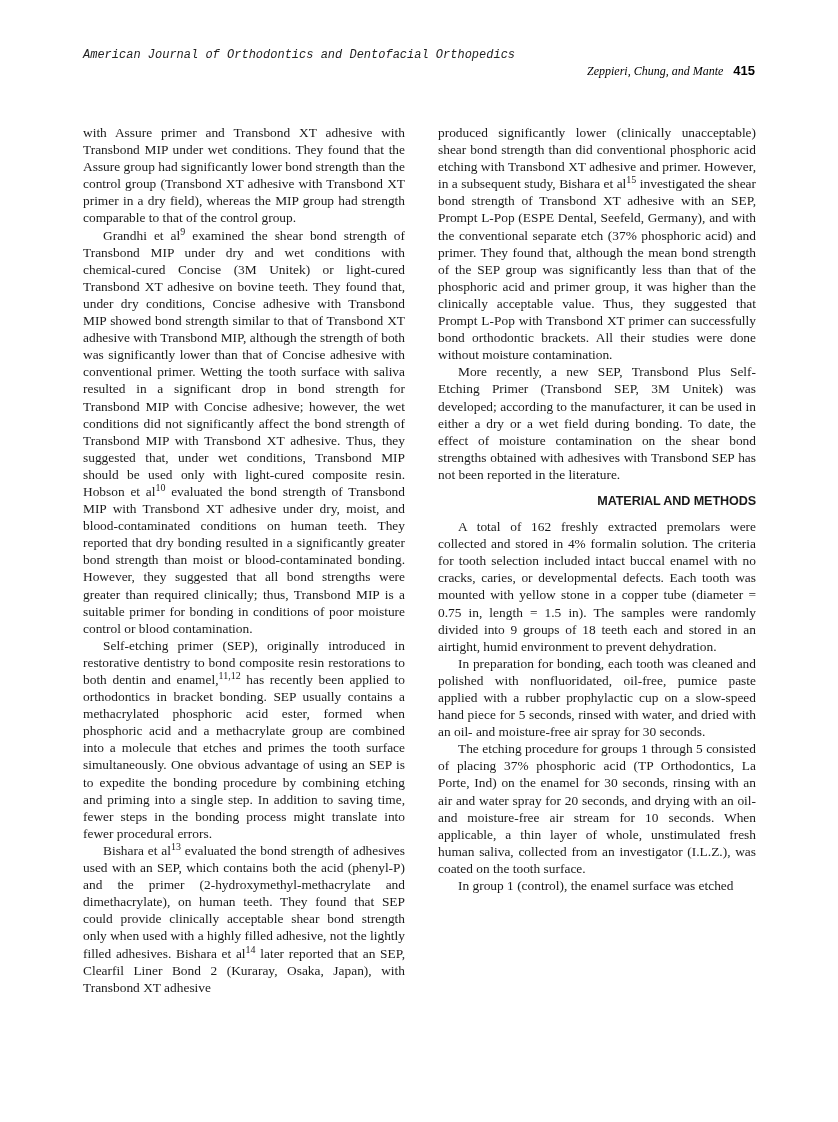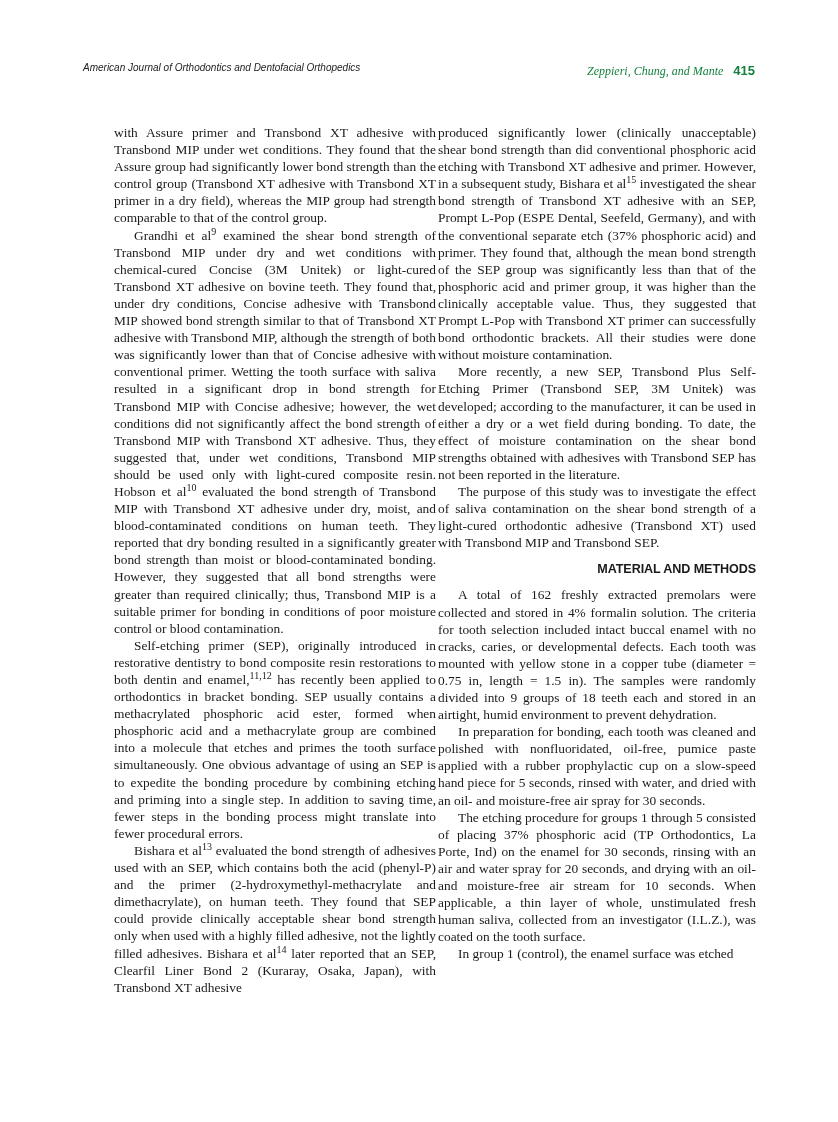--- a/index.html
+++ b/index.html
@@ -1,22 +1,22 @@
 <!DOCTYPE html>
 <html><head>
 <meta charset="utf-8">
 <style>
   html, body { margin: 0; padding: 0; background: #ffffff; }
   body { width: 838px; height: 1122px; position: relative; overflow: hidden; color: #1a1a1a; }
-  .header-left { position: absolute; left: 83px; top: 61px; font-family: Liberation Sans, sans-serif; font-style: italic; font-size: 10px; line-height: 14px; color: #222; }
-  .header-right { position: absolute; right: 83px; top: 64px; font-family: "Liberation Serif", serif; font-size: 12px; line-height: 14px; color: #15803d; text-align: right; }
+  .header-left { position: absolute; left: 83px; top: 48px; font-family: Liberation Mono, monospace; font-style: italic; font-size: 12px; line-height: 14px; color: #222; }
+  .header-right { position: absolute; right: 83px; top: 64px; font-family: "Liberation Serif", serif; font-size: 12px; line-height: 14px; color: #000000; text-align: right; }
   .header-right .authors { font-style: italic; }
   .header-right .page-num { font-family: "Liberation Sans", sans-serif; font-weight: bold; font-size: 13px; margin-left: 10px; }
   .col { position: absolute; top: 124px; font-family: "Liberation Serif", serif; font-size: 13.4px; line-height: 17.1px; text-align: justify; hyphens: manual; }
-  .col-left { left: 83px; width: 322px; margin-left: 31px; }
+  .col-left { left: 83px; width: 322px; }
   .col-right { left: 438px; width: 318px; }
   .col p { margin: 0; text-indent: 0; }
   .col p.indent { text-indent: 20px; }
   sup { font-size: 10px; line-height: 0; vertical-align: 5px; }
   .section-heading { font-family: "Liberation Sans", sans-serif; font-weight: bold; font-size: 12.6px; margin: 10px 0 8px 0; letter-spacing: -0.1px; text-align: right; }
 </style>
 </head>
 <body>
 
 <div class="header-left">
@@ -29,19 +29,18 @@
 <div class="col col-left">
   <p><span>with Assure primer and Transbond XT adhesive with Transbond MIP under wet conditions. They found that the Assure group had significantly lower bond strength than the control group (Transbond XT adhesive with Transbond XT primer in a dry field), whereas the MIP group had strength comparable to that of the control group.</span></p>
   <p class="indent"><span>Grandhi et al</span><sup>9</sup><span> examined the shear bond strength of Transbond MIP under dry and wet conditions with chemical-cured Concise (3M Unitek) or light-cured Transbond XT adhesive on bovine teeth. They found that, under dry conditions, Concise adhesive with Transbond MIP showed bond strength similar to that of Transbond XT adhesive with Transbond MIP, although the strength of both was significantly lower than that of Concise adhesive with conventional primer. Wetting the tooth surface with saliva resulted in a significant drop in bond strength for Transbond MIP with Concise adhesive; however, the wet conditions did not significantly affect the bond strength of Transbond MIP with Transbond XT adhesive. Thus, they suggested that, under wet conditions, Transbond MIP should be used only with light-cured composite resin. Hobson et al</span><sup>10</sup><span> evaluated the bond strength of Transbond MIP with Transbond XT adhesive under dry, moist, and blood-contaminated conditions on human teeth. They reported that dry bonding resulted in a significantly greater bond strength than moist or blood-contaminated bonding. However, they suggested that all bond strengths were greater than required clinically; thus, Transbond MIP is a suitable primer for bonding in conditions of poor moisture control or blood contamination.</span></p>
   <p class="indent"><span>Self-etching primer (SEP), originally introduced in restorative dentistry to bond composite resin restorations to both dentin and enamel,</span><sup>11,12</sup><span> has recently been applied to orthodontics in bracket bonding. SEP usually contains a methacrylated phosphoric acid ester, formed when phosphoric acid and a methacrylate group are combined into a molecule that etches and primes the tooth surface simultaneously. One obvious advantage of using an SEP is to expedite the bonding procedure by combining etching and priming into a single step. In addition to saving time, fewer steps in the bonding process might translate into fewer procedural errors.</span></p>
   <p class="indent"><span>Bishara et al</span><sup>13</sup><span> evaluated the bond strength of adhesives used with an SEP, which contains both the acid (phenyl-P) and the primer (2-hydroxymethyl-methacrylate and dimethacrylate), on human teeth. They found that SEP could provide clinically acceptable shear bond strength only when used with a highly filled adhesive, not the lightly filled adhesives. Bishara et al</span><sup>14</sup><span> later reported that an SEP, Clearfil Liner Bond 2 (Kuraray, Osaka, Japan), with Transbond XT adhesive</span></p>
 </div>
 
 <div class="col col-right">
   <p><span>produced significantly lower (clinically unacceptable) shear bond strength than did conventional phosphoric acid etching with Transbond XT adhesive and primer. However, in a subsequent study, Bishara et al</span><sup>15</sup><span> investigated the shear bond strength of Transbond XT adhesive with an SEP, Prompt L-Pop (ESPE Dental, Seefeld, Germany), and with the conventional separate etch (37% phosphoric acid) and primer. They found that, although the mean bond strength of the SEP group was significantly less than that of the phosphoric acid and primer group, it was higher than the clinically acceptable value. Thus, they suggested that Prompt L-Pop with Transbond XT primer can successfully bond orthodontic brackets. All their studies were done without moisture contamination.</span></p>
   <p class="indent"><span>More recently, a new SEP, Transbond Plus Self-Etching Primer (Transbond SEP, 3M Unitek) was developed; according to the manufacturer, it can be used in either a dry or a wet field during bonding. To date, the effect of moisture contamination on the shear bond strengths obtained with adhesives with Transbond SEP has not been reported in the literature.</span></p>
-  <p class="indent"><span>The purpose of this study was to investigate the effect of saliva contamination on the shear bond strength of a light-cured orthodontic adhesive (Transbond XT) used with Transbond MIP and Transbond SEP.</span></p>
   <div class="section-heading">MATERIAL AND METHODS</div>
   <p class="indent"><span>A total of 162 freshly extracted premolars were collected and stored in 4% formalin solution. The criteria for tooth selection included intact buccal enamel with no cracks, caries, or developmental defects. Each tooth was mounted with yellow stone in a copper tube (diameter = 0.75 in, length = 1.5 in). The samples were randomly divided into 9 groups of 18 teeth each and stored in an airtight, humid environment to prevent dehydration.</span></p>
   <p class="indent"><span>In preparation for bonding, each tooth was cleaned and polished with nonfluoridated, oil-free, pumice paste applied with a rubber prophylactic cup on a slow-speed hand piece for 5 seconds, rinsed with water, and dried with an oil- and moisture-free air spray for 30 seconds.</span></p>
   <p class="indent"><span>The etching procedure for groups 1 through 5 consisted of placing 37% phosphoric acid (TP Orthodontics, La Porte, Ind) on the enamel for 30 seconds, rinsing with an air and water spray for 20 seconds, and drying with an oil- and moisture-free air stream for 10 seconds. When applicable, a thin layer of whole, unstimulated fresh human saliva, collected from an investigator (I.L.Z.), was coated on the tooth surface.</span></p>
   <p class="indent"><span>In group 1 (control), the enamel surface was etched</span></p>
 </div>
 
 </body></html>

